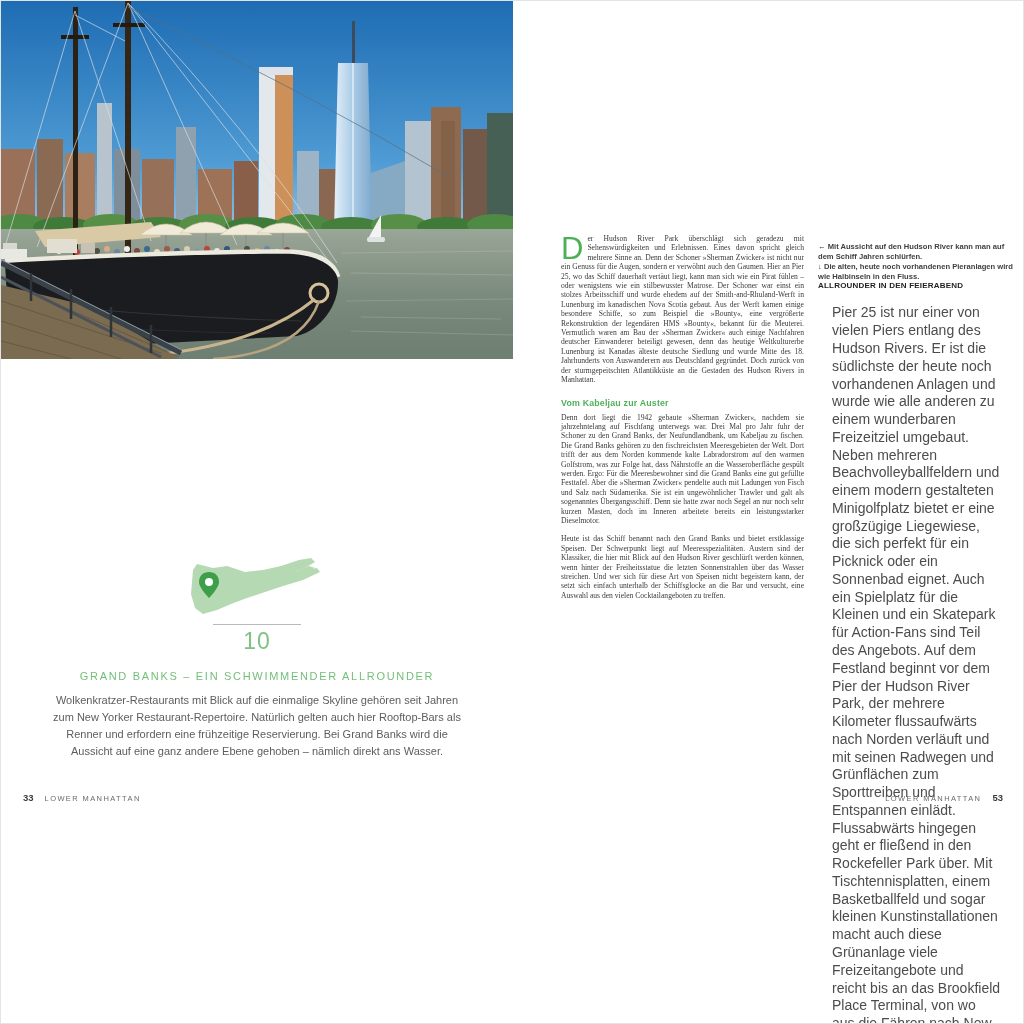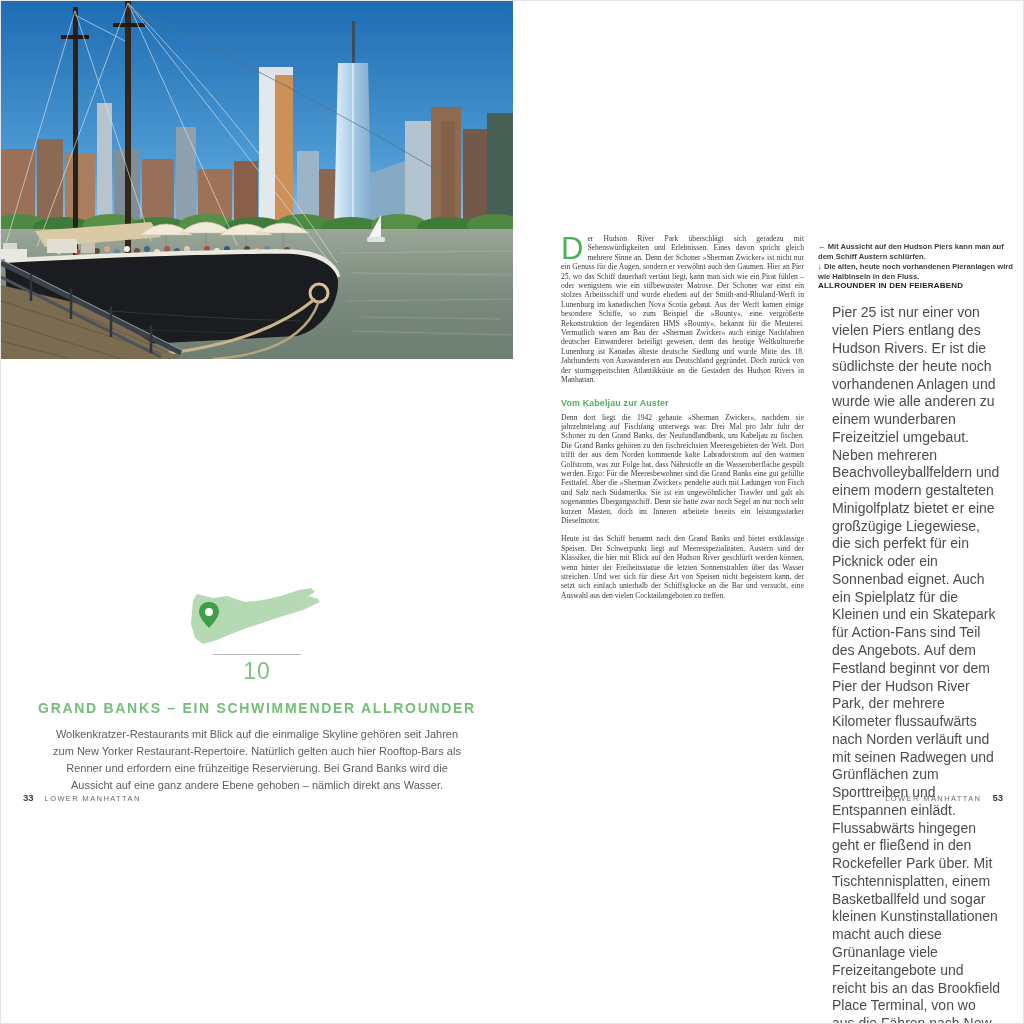--- a/index.html
+++ b/index.html
@@ -2,25 +2,25 @@
 <html><head>
 <meta charset="utf-8">
 <style>
   html,body{margin:0;padding:0;background:#ffffff;}
   .canvas{position:relative;width:1024px;height:1024px;background:#ffffff;overflow:hidden;
           border:1px solid #e4e4e4;box-sizing:border-box;
           font-family:"Liberation Sans",sans-serif;}
   
   .main-photo{position:absolute;left:0;top:190;width:512px;height:358px;margin:0;}
   .main-photo svg{display:block;}
-  .left-block{position:absolute;left:0;top:585px;width:512px;text-align:center;}
+  .left-block{position:absolute;left:0;top:555px;width:512px;text-align:center;}
   .map-wrap{display:block;margin:0 auto;width:140px;height:62px;}
   .divider{width:88px;border-top:1px solid #b9b9b9;margin:6px auto 3px;}
   .chapter-number{font-size:23px;color:#80c184;letter-spacing:1px;}
-  .kicker{margin-top:15px;font-size:14px;font-weight:bold;color:#74bf78;letter-spacing:1.7px;}
+  .kicker{margin-top:15px;font-size:11px;font-weight:normal;color:#74bf78;letter-spacing:1.7px;}
   .title{margin:5px 0 0;font-size:21.5px;font-weight:bold;color:#5cb663;letter-spacing:0.6px;}
   .intro{margin:10px auto 0;width:412px;font-size:11px;line-height:1.55;font-weight:normal;color:#5d5d5d;}
   
   .footer{position:absolute;top:791px;font-size:7.5px;letter-spacing:1.4px;color:#6a6a6a;}
   .footer-left{left:22px;}
   .footer-right{right:20px;text-align:right;}
   .pagenum{font-size:9.5px;font-weight:bold;color:#3c3c3c;letter-spacing:0;}
   .footer-left .pagenum{margin-right:11px;}
   .footer-right .pagenum{margin-left:11px;}
   
@@ -245,21 +245,21 @@
   <section>
 
     <article class="article">
       <p class="body-p"><span class="dropcap">D</span><span>er Hudson River Park überschlägt sich geradezu mit Sehenswürdigkeiten und Erlebnissen. Eines davon spricht gleich mehrere Sinne an. Denn der Schoner »Sherman Zwicker« ist nicht nur ein Genuss für die Augen, sondern er verwöhnt auch den Gaumen. Hier an Pier 25, wo das Schiff dauerhaft vertäut liegt, kann man sich wie ein Pirat fühlen – oder wenigstens wie ein stilbewusster Matrose. Der Schoner war einst ein stolzes Arbeitsschiff und wurde ehedem auf der Smith-and-Rhuland-Werft in Lunenburg im kanadischen Nova Scotia gebaut. Aus der Werft kamen einige besondere Schiffe, so zum Beispiel die »Bounty«, eine vergrößerte Rekonstruktion der legendären HMS »Bounty«, bekannt für die Meuterei. Vermutlich waren am Bau der »Sherman Zwicker« auch einige Nachfahren deutscher Einwanderer beteiligt gewesen, denn das heutige Weltkulturerbe Lunenburg ist Kanadas älteste deutsche Siedlung und wurde Mitte des 18. Jahrhunderts von Auswanderern aus Deutschland gegründet. Doch zurück von der sturmgepeitschten Atlantikküste an die Gestaden des Hudson Rivers in Manhattan.</span></p>
       <h2 class="subhead">Vom Kabeljau zur Auster</h2>
       <p class="body-p">Denn dort liegt die 1942 gebaute »Sherman Zwicker«, nachdem sie jahrzehntelang auf Fischfang unterwegs war. Drei Mal pro Jahr fuhr der Schoner zu den Grand Banks, der Neufundlandbank, um Kabeljau zu fischen. Die Grand Banks gehören zu den fischreichsten Meeresgebieten der Welt. Dort trifft der aus dem Norden kommende kalte Labradorstrom auf den warmen Golfstrom, was zur Folge hat, dass Nährstoffe an die Wasseroberfläche gespült werden. Ergo: Für die Meeresbewohner sind die Grand Banks eine gut gefüllte Festtafel. Aber die »Sherman Zwicker« pendelte auch mit Ladungen von Fisch und Salz nach Südamerika. Sie ist ein ungewöhnlicher Trawler und galt als sogenanntes Übergangsschiff. Denn sie hatte zwar noch Segel an nur noch sehr kurzen Masten, doch im Inneren arbeitete bereits ein leistungsstarker Dieselmotor.</p>
       <p class="body-p p-gap">Heute ist das Schiff benannt nach den Grand Banks und bietet erstklassige Speisen. Der Schwerpunkt liegt auf Meeresspezialitäten. Austern sind der Klassiker, die hier mit Blick auf den Hudson River geschlürft werden können, wenn hinter der Freiheitsstatue die letzten Sonnenstrahlen über das Wasser streichen. Und wer sich für diese Art von Speisen nicht begeistern kann, der setzt sich einfach unterhalb der Schiffsglocke an die Bar und versucht, eine Auswahl aus den vielen Cocktailangeboten zu treffen.</p>
     </article>
 
     <aside class="sidebar">
-      <p class="caption">← Mit Aussicht auf den Hudson Piers kann man auf dem Schiff Austern schlürfen.</p>
+      <p class="caption">← Mit Aussicht auf den Hudson River kann man auf dem Schiff Jahren schlürfen.</p>
       <p class="caption">↓ Die alten, heute noch vorhandenen Pieranlagen wird wie Halbinseln in den Fluss.</p>
 
 
       <h3 class="info-heading">ALLROUNDER IN DEN FEIERABEND</h3>
       <p class="info-body">Pier 25 ist nur einer von vielen Piers entlang des Hudson Rivers. Er ist die südlichste der heute noch vorhandenen Anlagen und wurde wie alle anderen zu einem wunderbaren Freizeitziel umgebaut. Neben mehreren Beachvolleyballfeldern und einem modern gestalteten Minigolfplatz bietet er eine großzügige Liegewiese, die sich perfekt für ein Picknick oder ein Sonnenbad eignet. Auch ein Spielplatz für die Kleinen und ein Skatepark für Action-Fans sind Teil des Angebots. Auf dem Festland beginnt vor dem Pier der Hudson River Park, der mehrere Kilometer flussaufwärts nach Norden verläuft und mit seinen Radwegen und Grünflächen zum Sporttreiben und Entspannen einlädt. Flussabwärts hingegen geht er fließend in den Rockefeller Park über. Mit Tischtennisplatten, einem Basketballfeld und sogar kleinen Kunstinstallationen macht auch diese Grünanlage viele Freizeitangebote und reicht bis an das Brookfield Place Terminal, von wo aus die Fähren nach New Jersey ablegen.</p>
       <h4 class="info-heading more">SCHIFF INFORMATIONEN</h4>
       <p class="info-link">crewny.com</p>
       <div class="sidebar-divider"></div>
 
       <figure class="side-photo">

